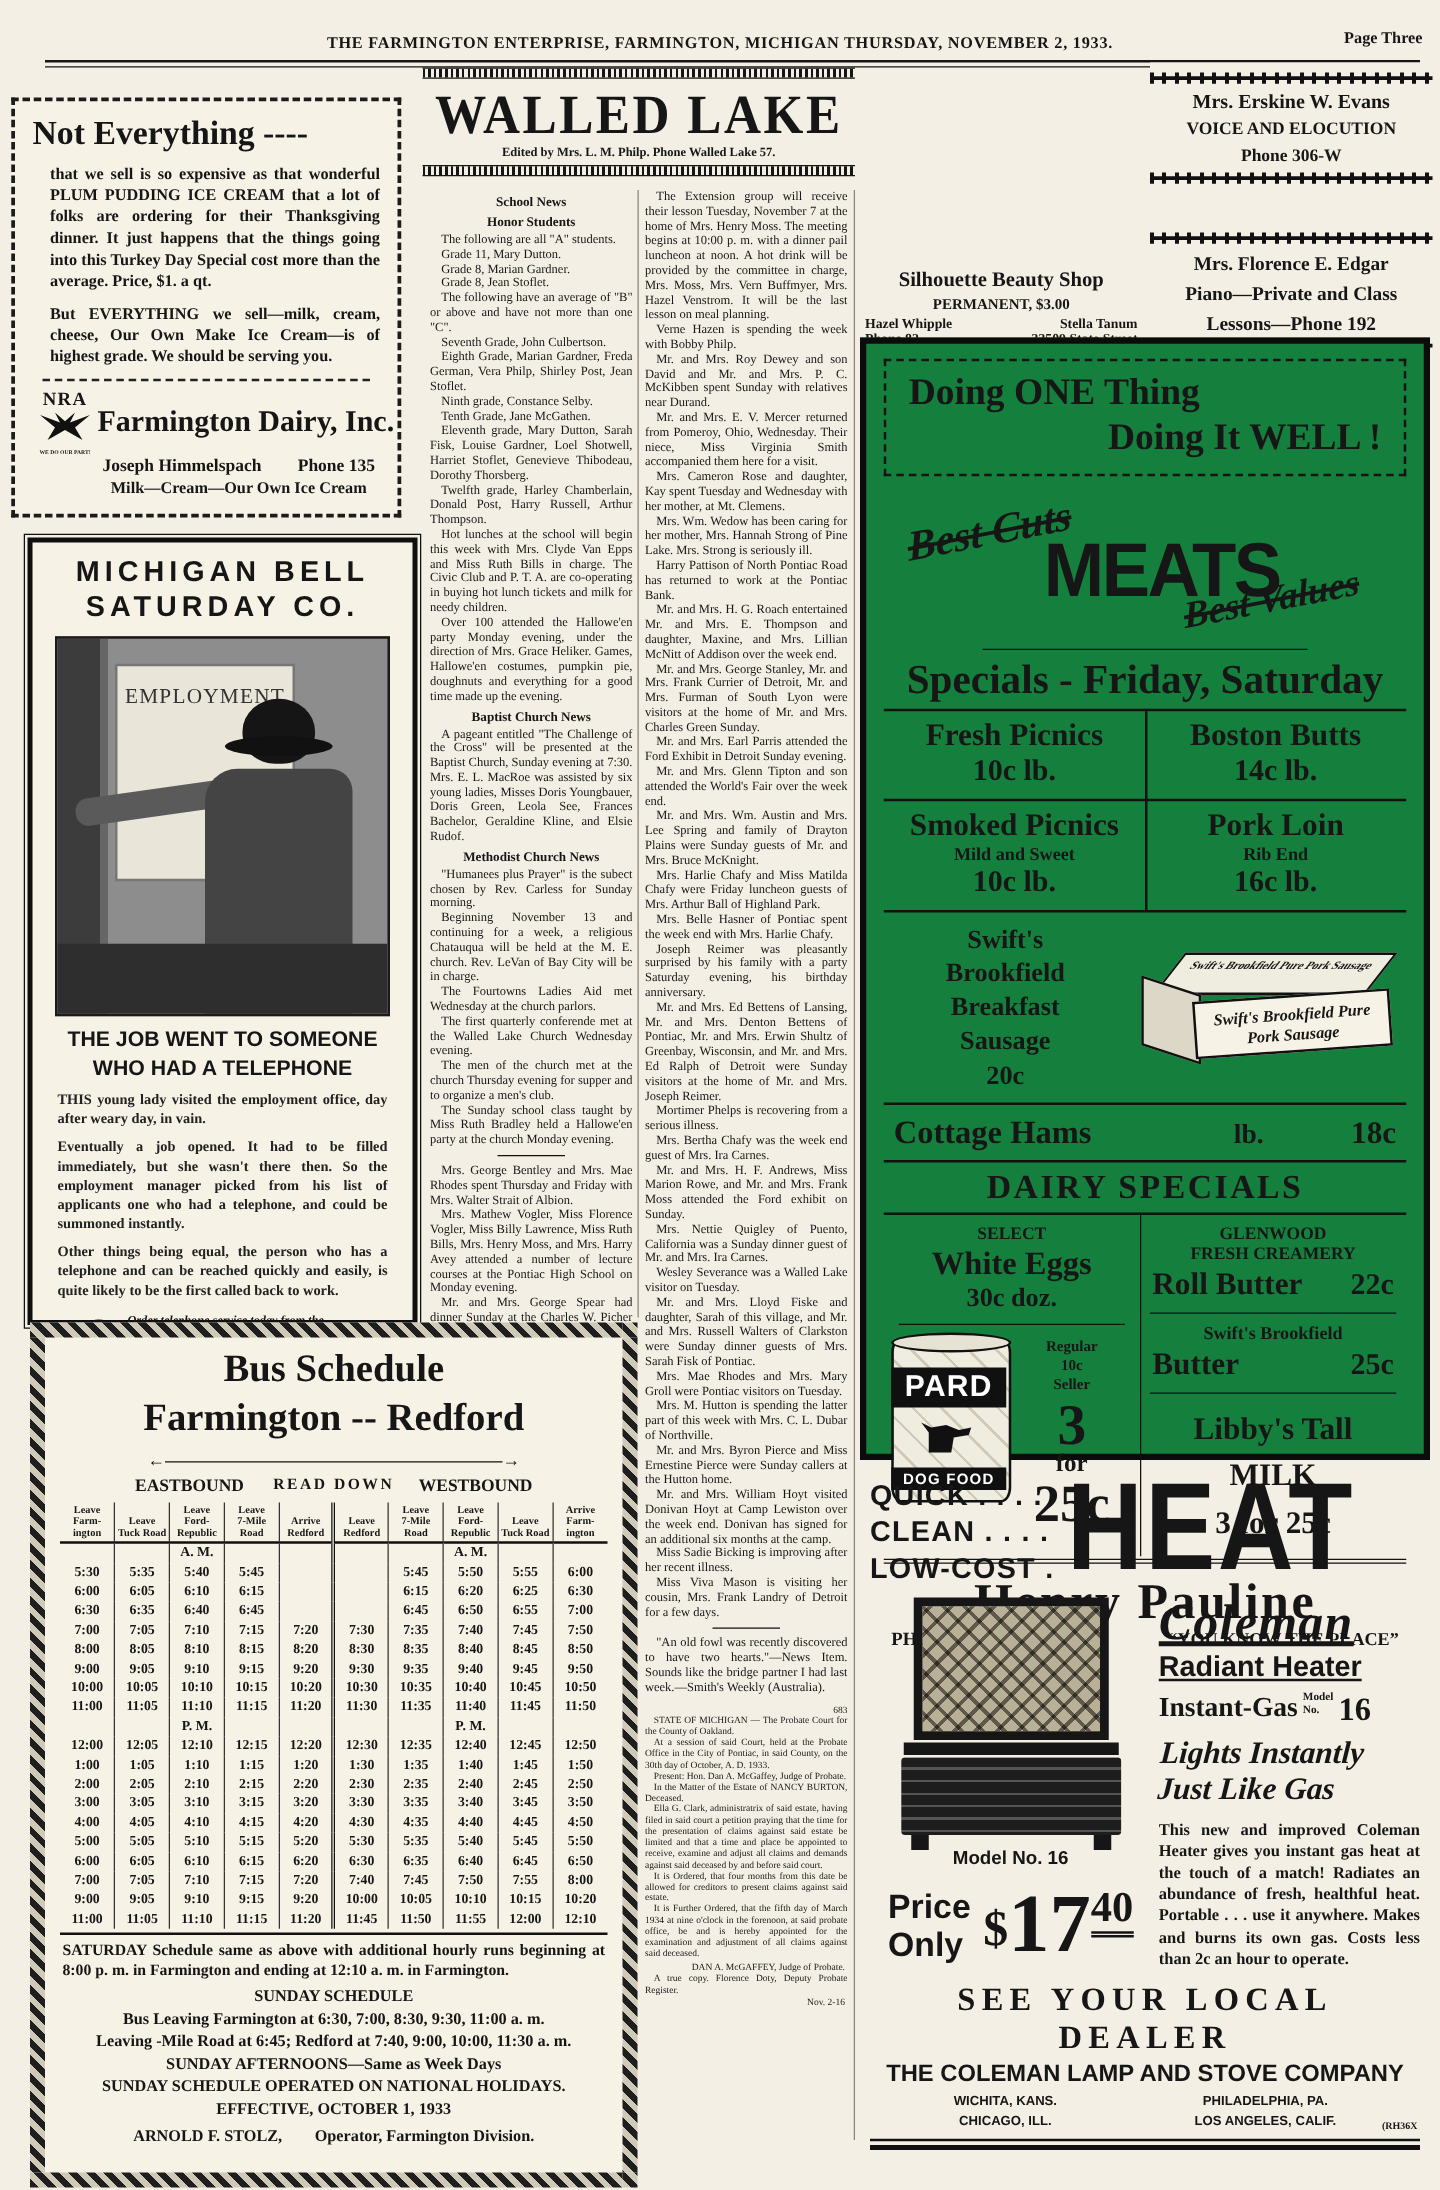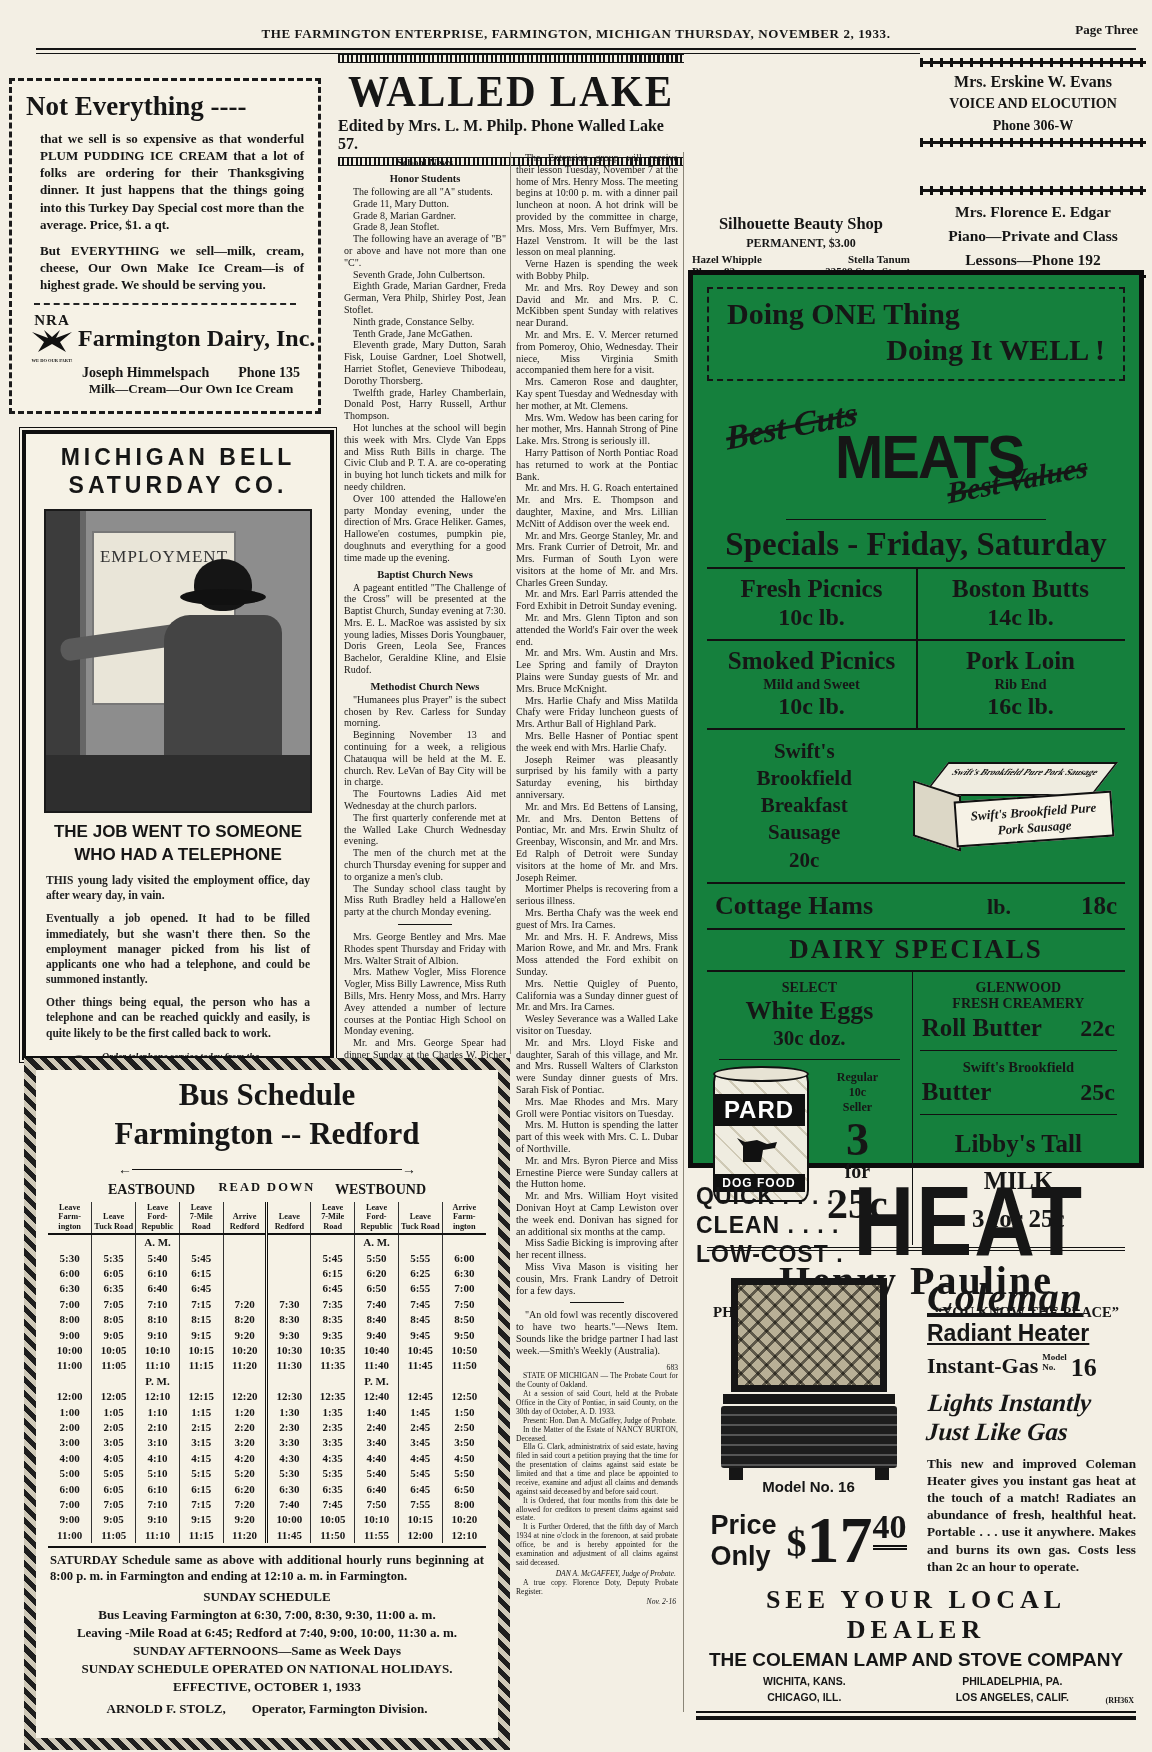--- a/index.html
+++ b/index.html
@@ -62,31 +62,31 @@
   .bus-notes{border-top:2.5px solid #111;margin-top:3px;padding-top:5px;}
   .bus-n1{font-size:12.6px;font-weight:bold;line-height:1.25;text-align:justify;margin:0 2px 4px;}
   .bus-nc{text-align:center;font-size:13px;font-weight:bold;margin:2px 0;}
   .bus-op{display:flex;justify-content:center;gap:26px;font-size:13px;font-weight:bold;margin-top:6px;}
 
   
   .wl-head{left:338px;top:54px;width:346px;}
   .ticks{height:7px;background:repeating-linear-gradient(90deg,#151515 0 2px,transparent 2px 4.5px);
          border-top:1.5px solid #151515;border-bottom:1.5px solid #151515;}
   .wl-title{font-size:41px;font-weight:bold;text-align:center;letter-spacing:2px;margin:4px 0 2px;transform:scaleY(1.08);}
-  .wl-sub{font-size:16px;font-weight:bold;text-align:left;margin-bottom:4px;}
+  .wl-sub{font-size:10px;font-weight:bold;text-align:center;margin-bottom:4px;}
   .wl-col{overflow:hidden;}
   .col1{left:344px;top:152px;width:162px;height:906px;}
   .col2{left:516px;top:152px;width:162px;height:1588px;}
   .vrule{width:1px;background:#8a8577;}
   .nw-h{font-weight:bold;text-align:center;font-size:10.5px;margin:5px 0 2px;}
   .nw-p{font-size:10px;line-height:1.18;text-indent:9px;text-align:justify;margin:0;}
   .nw-rule{width:54px;border-top:1.6px solid #111;margin:6px auto;}
   .nw-legal{font-size:7.6px;line-height:1.17;text-indent:7px;text-align:justify;margin:0;}
   .nw-legal-num{font-size:7.6px;text-align:right;margin-top:7px;}
-  .nw-legal-sig{font-size:7.6px;text-align:right;margin:1px 2px;font-style:italic;}
+  .nw-legal-sig{font-size:7.6px;text-align:right;margin:1px 2px;}
 
   
   .smad{box-sizing:border-box;text-align:center;background:#f3efe4;}
   .treadgold{left:688px;top:56px;width:226px;height:142px;border-top:3px dashed #111;border-bottom:3px dashed #111;padding-top:9px;}
   .t-name{font-size:13.5px;font-weight:bold;}
   .t-line{font-size:11.8px;font-weight:bold;line-height:1.5;}
   .evans{left:920px;top:50px;width:226px;height:120px;padding-top:8px;}
   .crossbar{height:9px;background-image:linear-gradient(#111,#111),repeating-linear-gradient(90deg,#111 0 3px,transparent 3px 10px);
             background-size:100% 3px,100% 100%;background-position:0 3px,0 0;background-repeat:no-repeat,repeat;}
   .e-name{font-size:16px;font-weight:bold;margin:6px 0 2px;}

